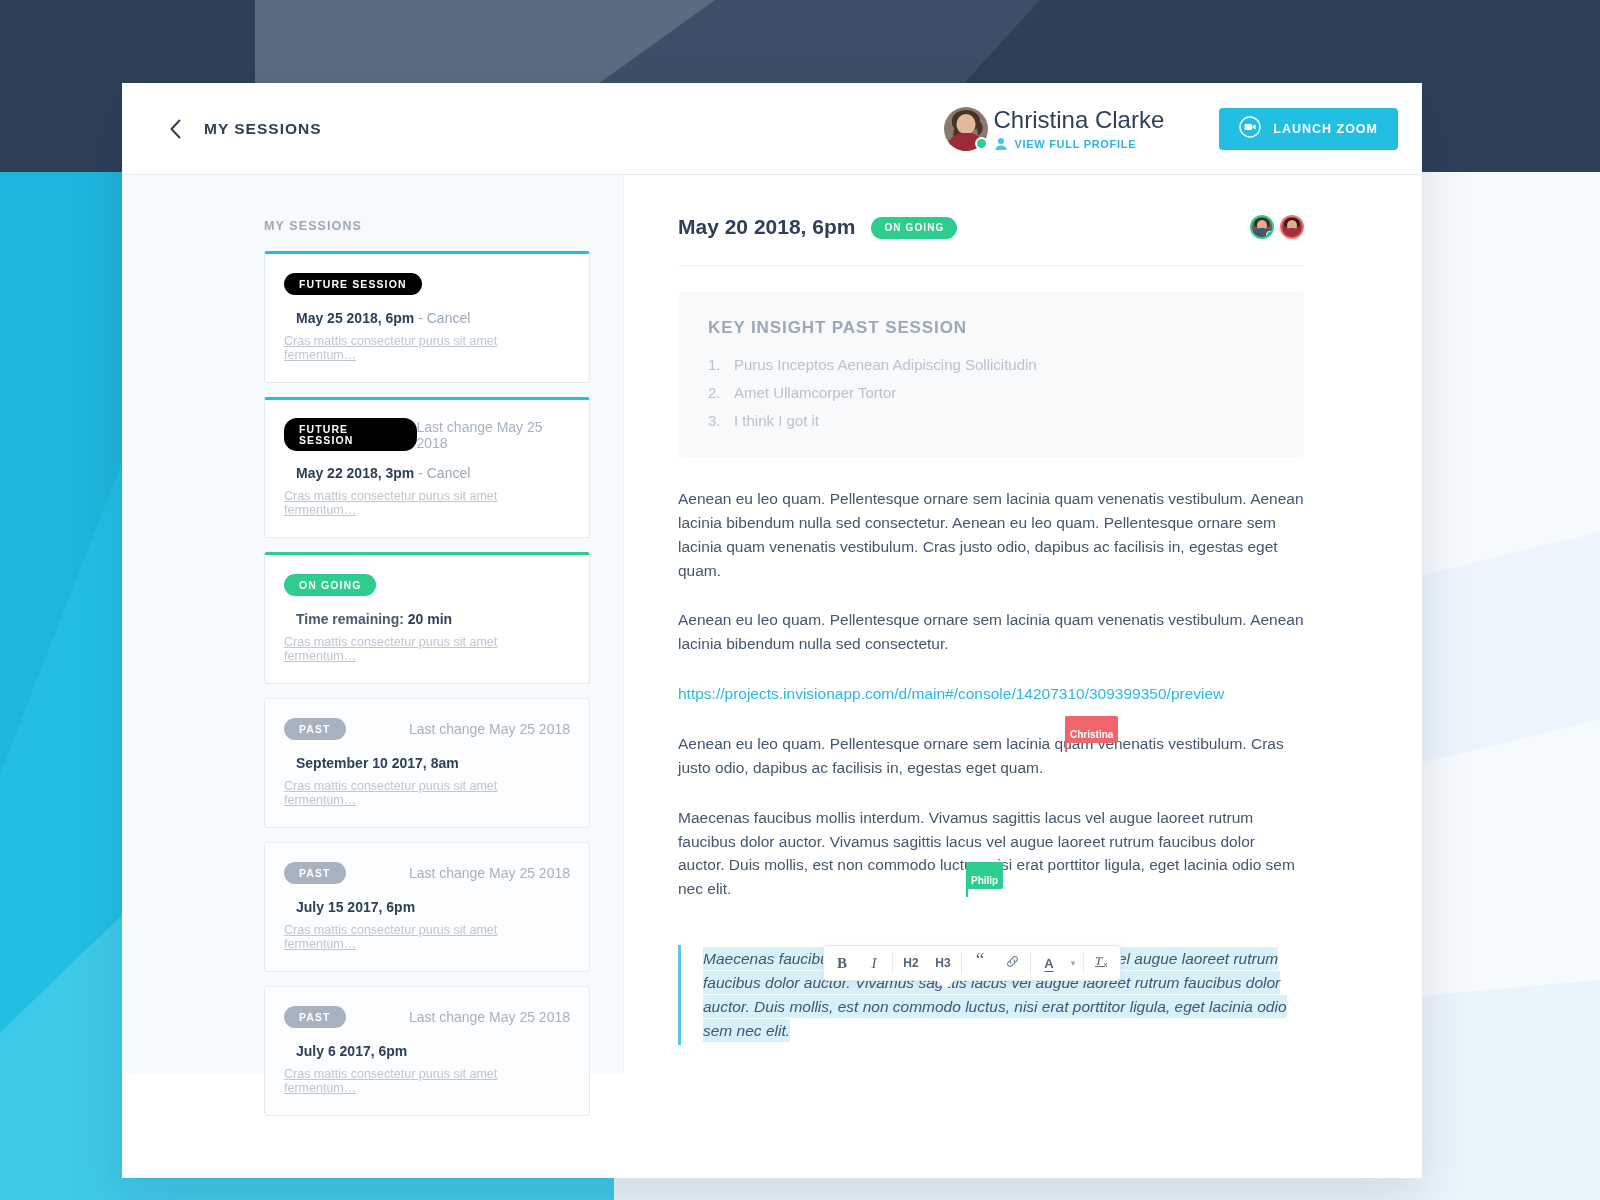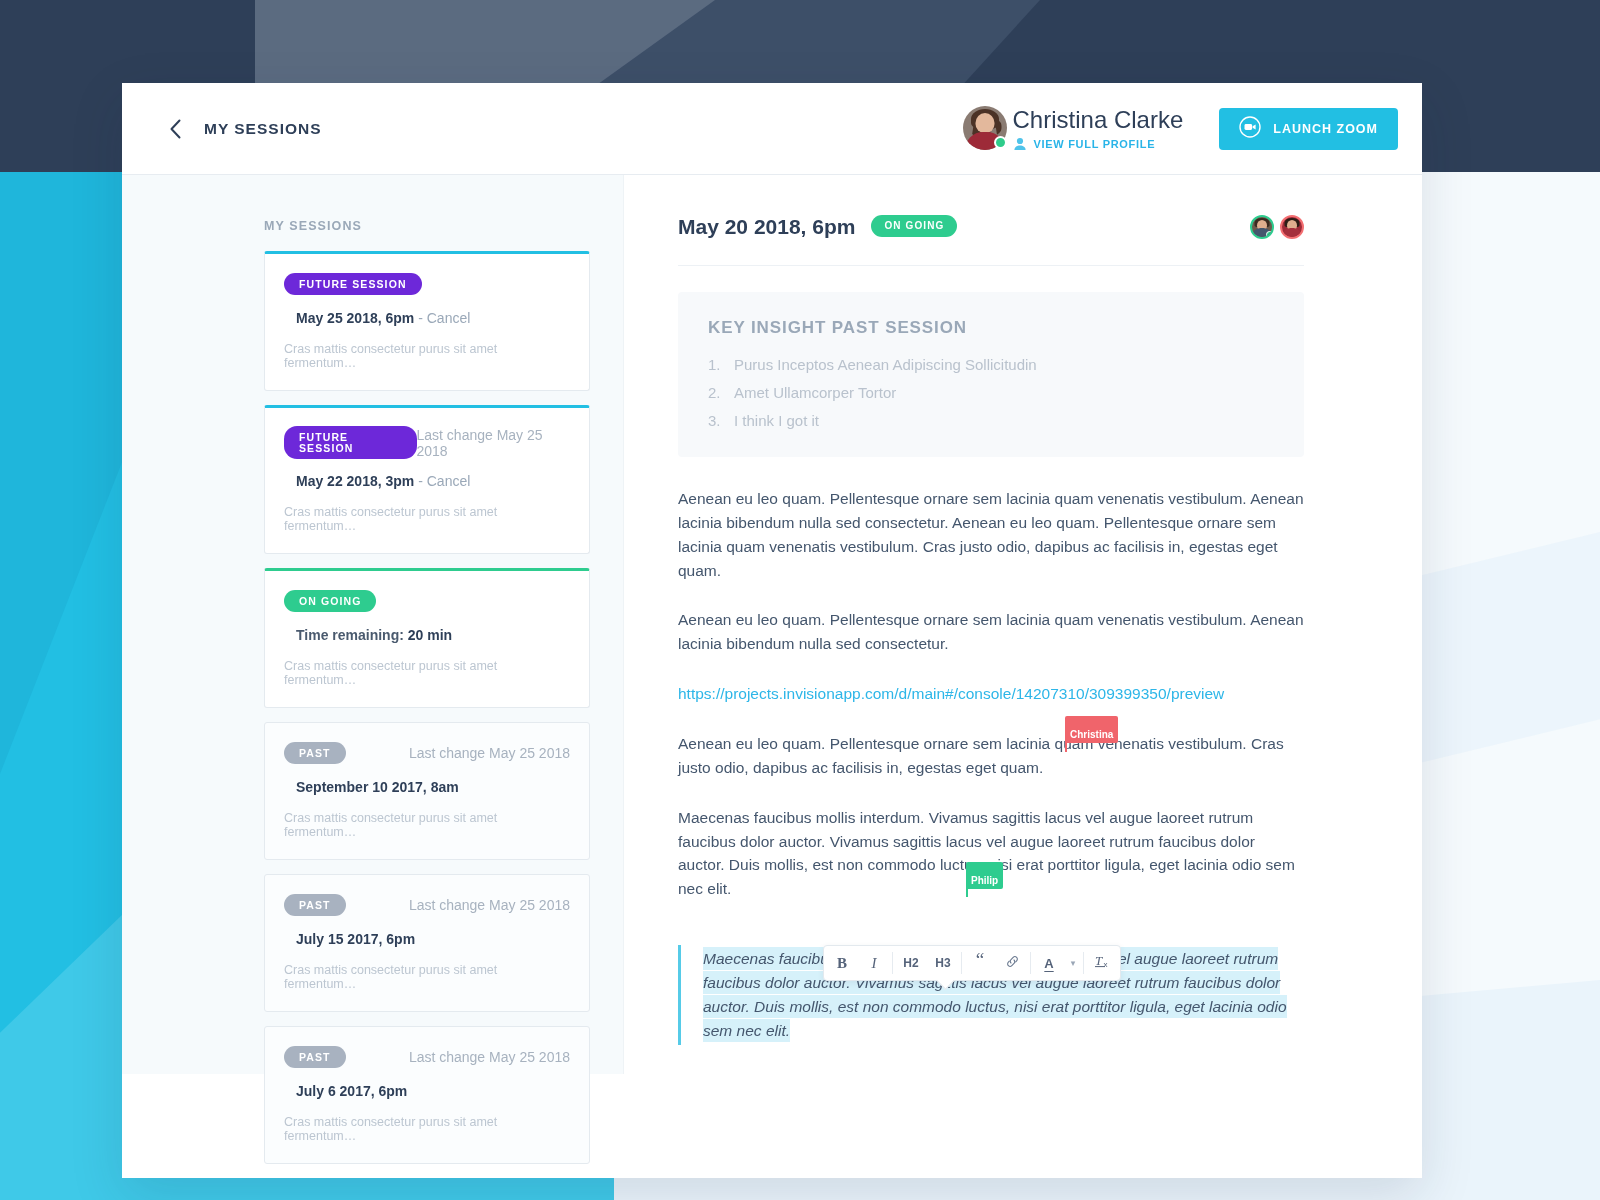--- a/index.html
+++ b/index.html
@@ -76,21 +76,21 @@
     width: 26px; height: 26px; display: flex; align-items: center; justify-content: center;
     cursor: pointer;
   }
   .back-btn svg { display: block; }
   .topbar-title {
     font-size: 15.5px; font-weight: 700; letter-spacing: 1.0px;
     color: #2e3f58; margin-left: 16px;
   }
   .topbar-spacer { flex: 1; }
 
-  .user-block { display: flex; gap: 6px; margin-right: 36px; }
+  .user-block { display: flex; align-items: center; gap: 6px; margin-right: 55px; }
   .avatar-wrap { position: relative; width: 44px; height: 44px; }
   .avatar {
     width: 44px; height: 44px; border-radius: 50%;
     overflow: hidden; position: relative;
     background: #8a7b72;
   }
   .avatar .face {
     position: absolute; left: 50%; top: 7px; transform: translateX(-50%);
     width: 19px; height: 20px; border-radius: 50% 50% 45% 45%;
     background: #e3b89c;
@@ -150,39 +150,39 @@
     position: relative;
   }
   .session-card.future { border-top: 3px solid #22bfe3; background:#fff; }
   .session-card.ongoing { border-top: 3px solid #2ecc8f; background:#fff; }
   .card-row1 { display: flex; align-items: center; justify-content: space-between; min-height: 24px; }
   .badge {
     display: inline-block; border-radius: 13px; color: #fff;
     font-size: 10.5px; font-weight: 700; letter-spacing: 1.1px;
     padding: 6px 15px 6px 15px; line-height: 1;
   }
-  .badge.future { background: #6d28d9; }
+  .badge.future { background: #000000; }
   .badge.ongoing { background: #2ecc8f; }
   .badge.past { background: #a8b2c0; }
   .last-change { font-size: 14px; color: #a7b2bf; }
   .card-main {
     margin-top: 14px; font-size: 14px; color: #2e3f58; font-weight: 700; padding-left: 12px;
   }
   .card-main .cancel { color: #9aa8b8; font-weight: 400; }
   .card-main .dash { color: #9aa8b8; font-weight: 400; }
   .card-main .remain-label { color: #4a5a6e; font-weight: 700; }
   .card-main .remain-val { color: #2e3f58; font-weight: 700; }
-  .card-desc { margin-top: 16px; font-size: 12.5px; color: #bcc6d1; }
+  .card-desc { margin-top: 8px; font-size: 12.5px; color: #bcc6d1; text-decoration: underline; }
 
   
   .content {
     flex: 1; background: #fff; padding: 40px 118px 0 54px;
     overflow: hidden;
   }
-  .content-head { display: flex; align-items: flex-start; }
+  .content-head { display: flex; align-items: flex-end; }
   .content-title { font-size: 21px; font-weight: 700; color: #2e3f58; }
   .content-head .badge { margin-left: 16px; font-size: 10px; padding: 6px 13px; }
   .head-spacer { flex: 1; }
   .avatars { display: flex; align-items: center; }
   .mini-av {
     width: 24px; height: 24px; border-radius: 50%; position: relative;
     border: 2px solid #2ecc8f; overflow: hidden; background: #6d5a4c;
   }
   .mini-av + .mini-av { margin-left: 6px; border-color: #f36f72; background: #9d2a38; }
   .mini-av .m-face { position:absolute; left:50%; top:3px; transform:translateX(-50%);

